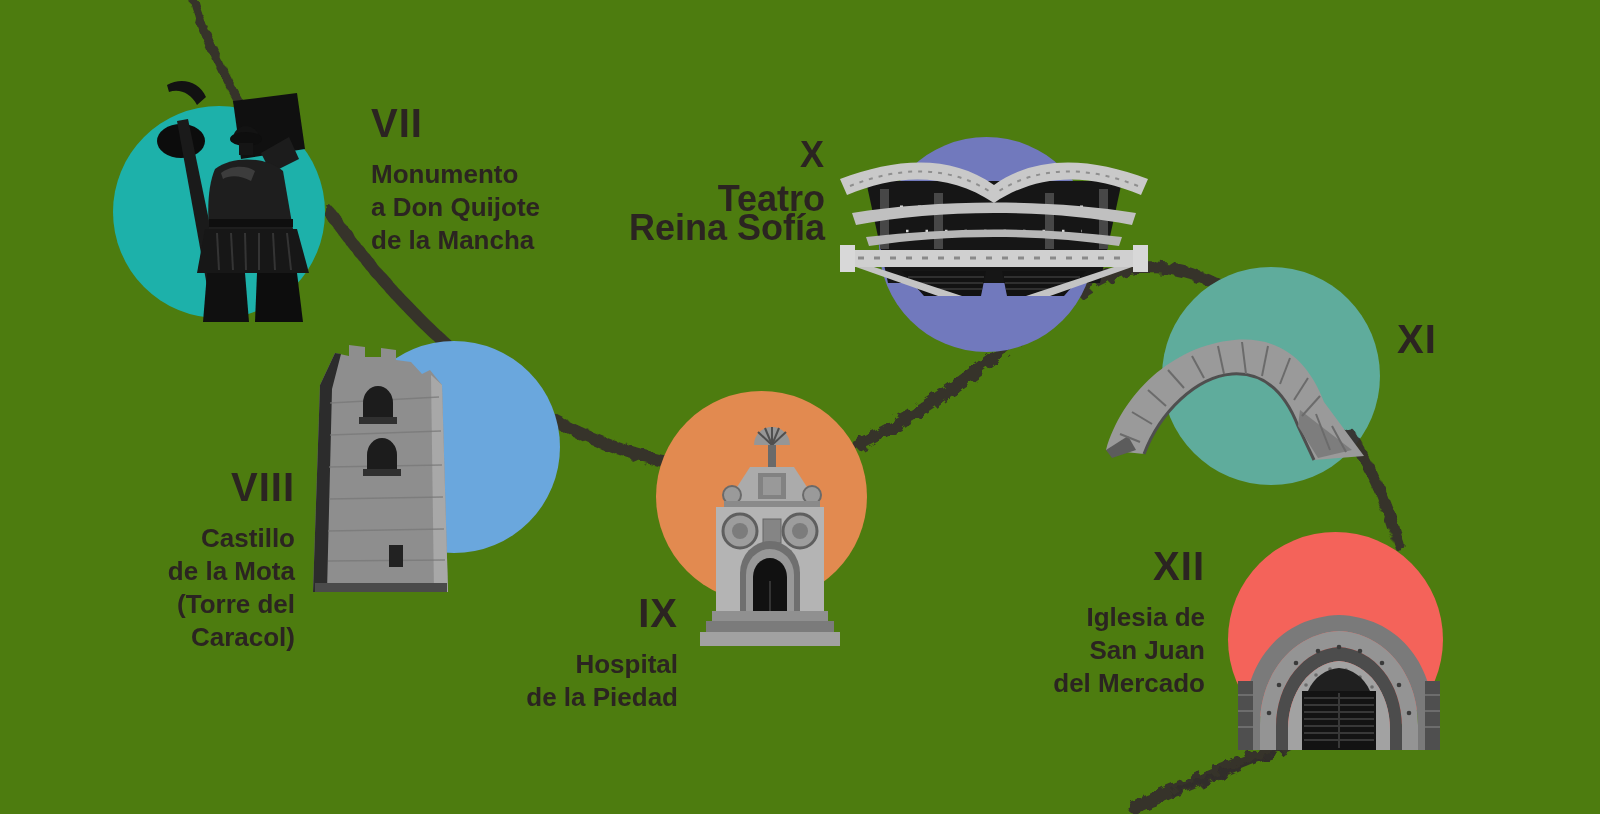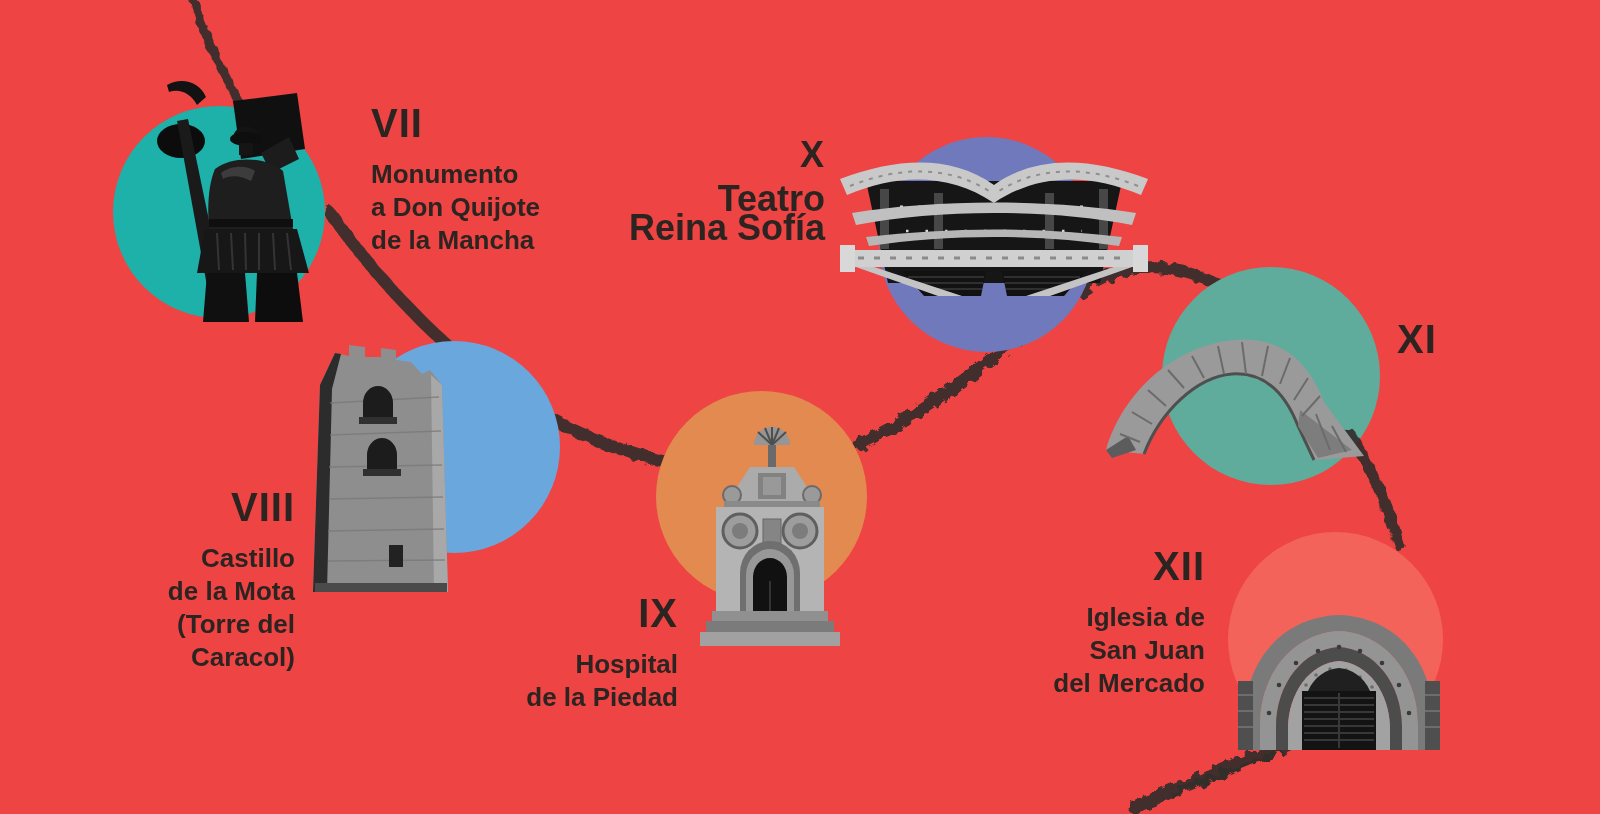--- a/index.html
+++ b/index.html
@@ -20,21 +20,21 @@
   .numeral{font-size:40px;line-height:42px;letter-spacing:1px;}
   .name{font-size:26px;line-height:33px;margin-top:14px;white-space:pre-line;}
   .align-right{text-align:right;}
   .align-left{text-align:left;}
   .label-x .numeral{font-size:36px;line-height:36px;}
   .label-x .name{font-size:36px;line-height:29px;margin-top:11px;}
 </style>
 </head>
 <body>
 
-<div id="canvas" style="background: #ef4444; --ink: #2b2421; --stroke: #332e2a;">
+<div id="canvas" style="background: #4d7c0f; --ink: #2b2421; --stroke: #332e2a;">
 
   <svg class="route-svg" width="1600" height="814" viewBox="0 0 1600 814">
     <defs>
       <filter id="chalk" x="-30%" y="-30%" width="160%" height="160%">
         <feTurbulence type="fractalNoise" baseFrequency="0.11" numOctaves="2" seed="7" result="n"></feTurbulence>
         <feDisplacementMap in="SourceGraphic" in2="n" scale="11"></feDisplacementMap>
       </filter>
     </defs>
     <g filter="url(#chalk)">
       <path d="M192,-6 C201,28 219,66 240,104" stroke-width="9"></path>
@@ -239,21 +239,21 @@
     </g>
   </svg>
 
   <div class="landmark-label align-left" style="left:371px;top:102px;">
     <div class="numeral">VII</div>
     <div class="name">Monumento
 a Don Quijote
 de la Mancha</div>
   </div>
 
-  <div class="landmark-label align-right" style="right:1305px;top:486px;">
+  <div class="landmark-label align-right" style="right:1305px;top:466px;">
     <div class="numeral">VIII</div>
     <div class="name">Castillo
 de la Mota
 (Torre del
 Caracol)</div>
   </div>
 
   <div class="landmark-label align-right" style="right:922px;top:592px;">
     <div class="numeral">IX</div>
     <div class="name">Hospital

